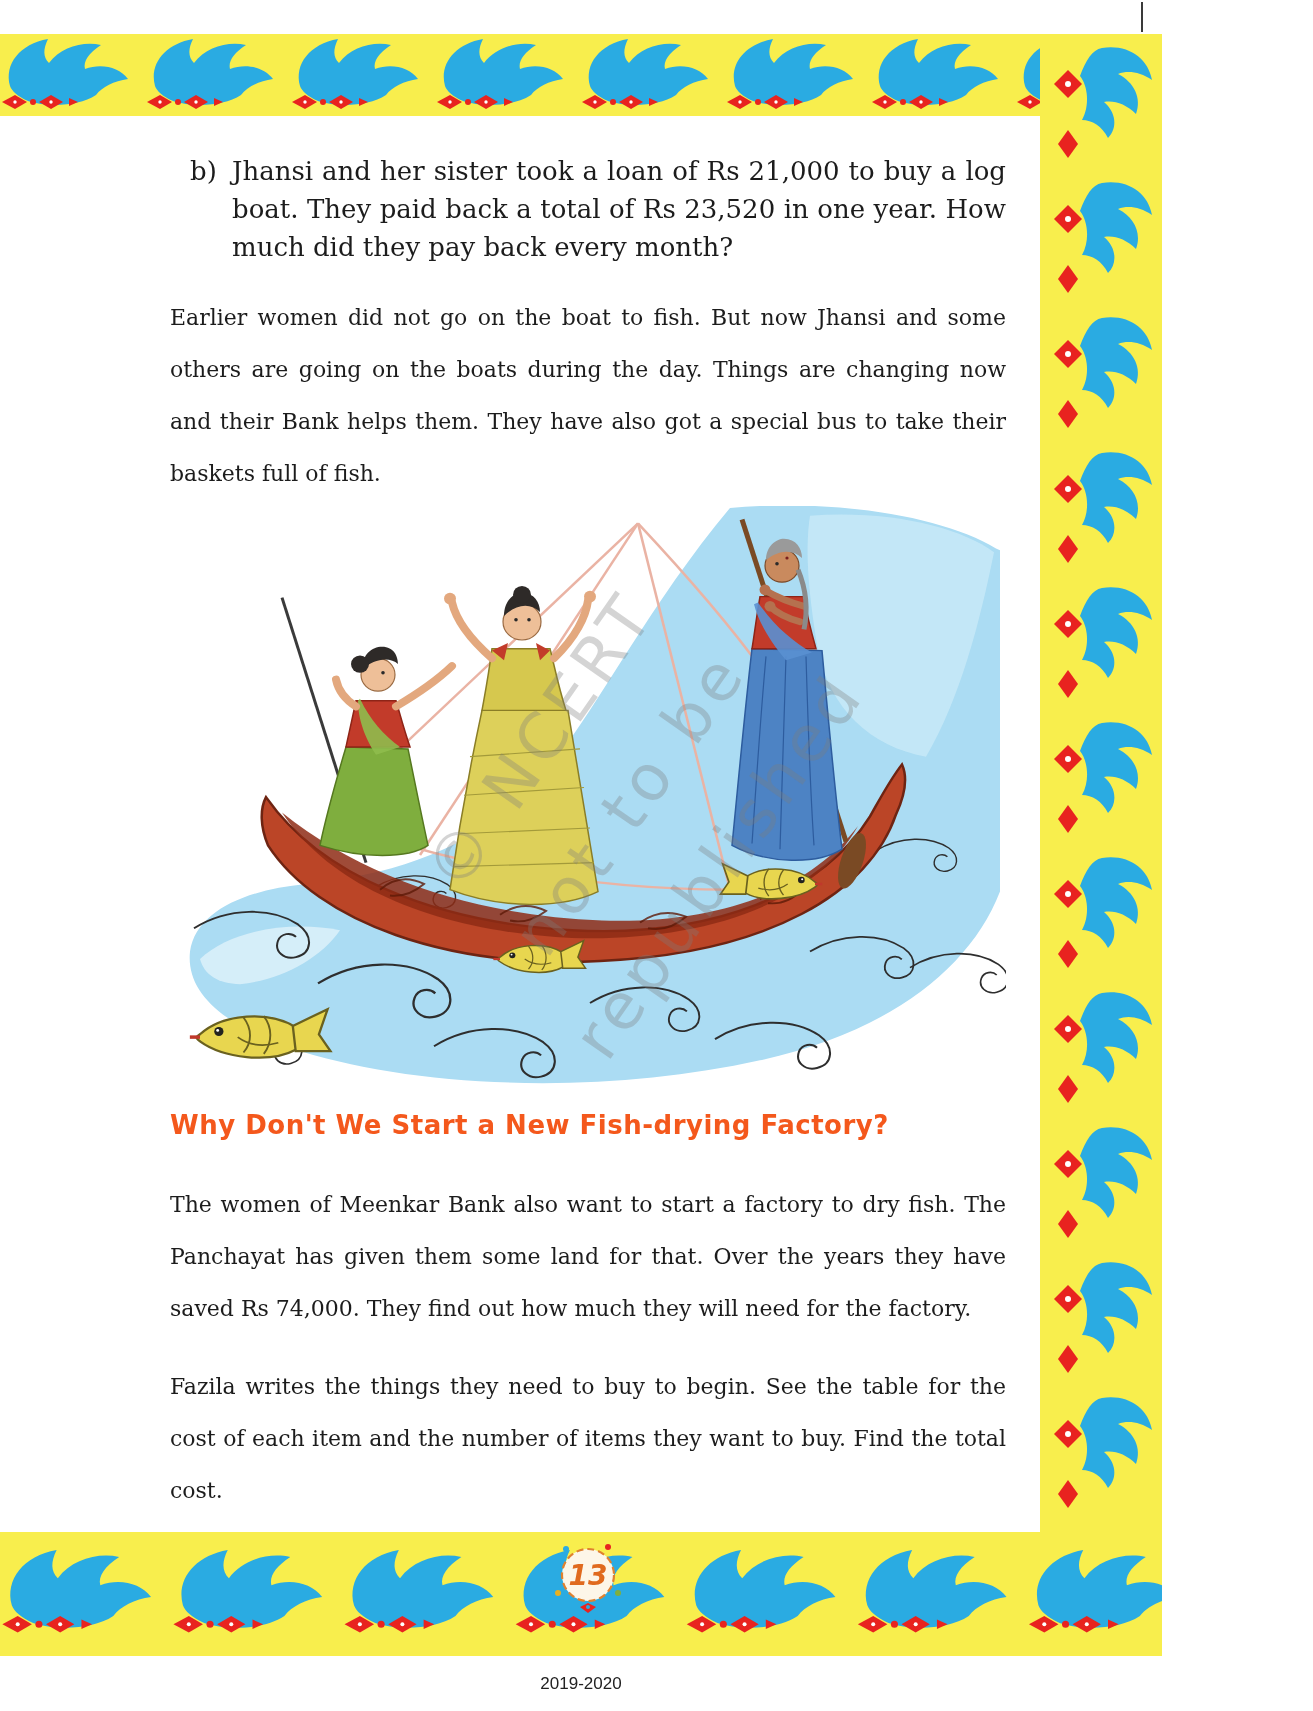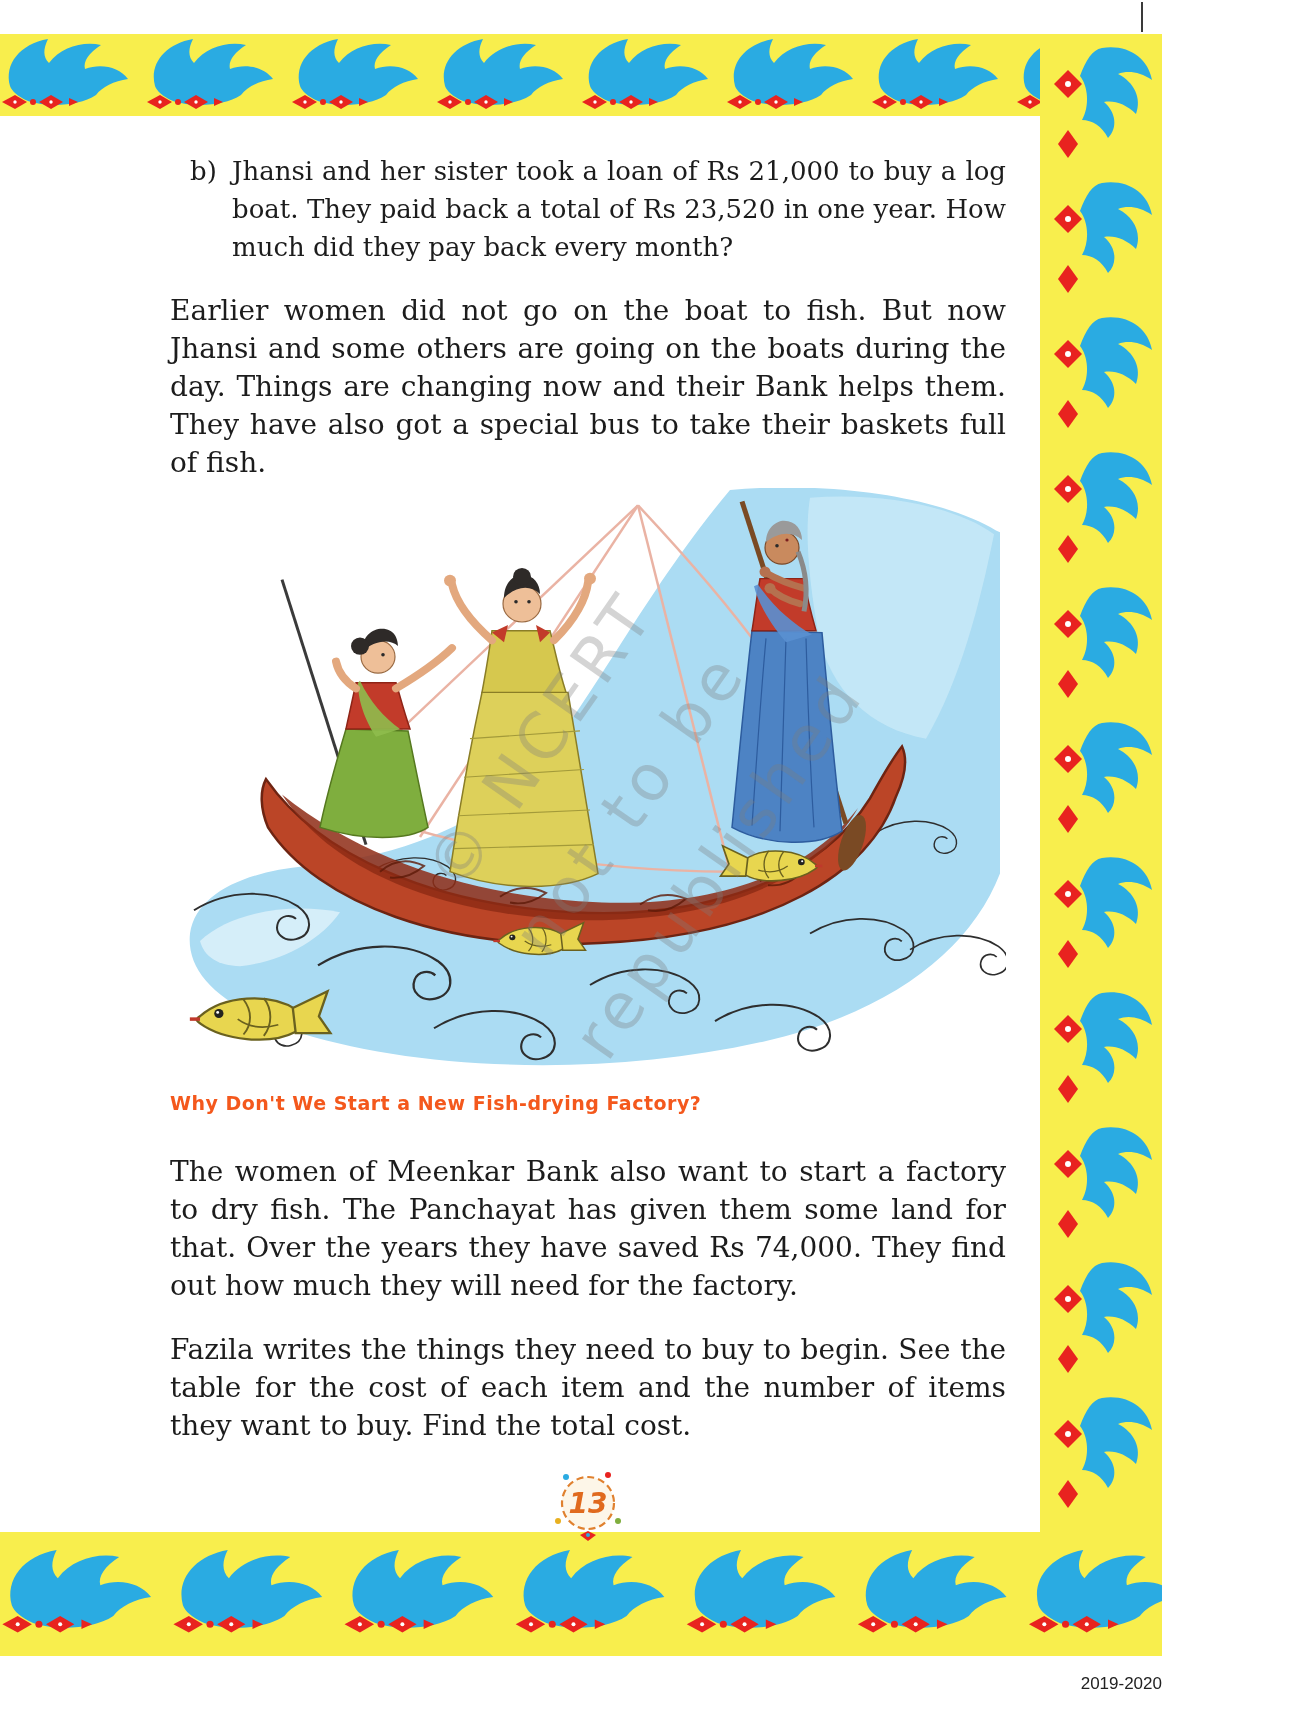--- a/index.html
+++ b/index.html
@@ -7,32 +7,32 @@
         font-family:"DejaVu Serif", serif;color:#1c1c1c;}
   .frame{position:absolute;background:#f8ee4d;}
   .frame-top{left:0;top:34px;width:1162px;height:82px;}
   .frame-right{left:1040px;top:34px;width:122px;height:1622px;}
   .frame-bottom{left:0;top:1532px;width:1162px;height:124px;}
   .frame svg{display:block;}
   .crop-mark{position:absolute;left:1141px;top:2px;width:2px;height:30px;background:#3a3a3a;}
   .content{position:absolute;left:170px;top:152px;width:836px;}
   .problem{position:relative;margin-left:20px;padding-left:42px;font-size:26px;line-height:38px;text-align:justify;}
   .plabel{position:absolute;left:0;top:0;}
-  .para{margin:26px 0 0 0;font-size:28px;line-height:38px;text-align:justify;}
+  .para{margin:26px 0 0 0;font-size:22px;line-height:52px;text-align:justify;}
   .illustration{display:block;margin:6px 0 0 0;width:836px;height:590px;}
   .heading{margin:14px 0 0 0;font-family:"DejaVu Sans", sans-serif;font-weight:bold;
-           font-size:19px;letter-spacing:0.5px;color:#f4581c;}
+           font-size:26px;letter-spacing:0.5px;color:#f4581c;}
   .p2{margin-top:39px;}
   .p3{}
   .badge{margin:18px auto 0 auto;width:84px;height:84px;}
   .watermark{position:absolute;left:240px;top:640px;width:780px;text-align:center;
              transform:rotate(-55deg);color:rgba(125,125,125,0.33);
              font-family:"DejaVu Sans", sans-serif;font-size:64px;letter-spacing:7px;
              line-height:1.7;pointer-events:none;}
-  .footer{position:absolute;left:0;top:1674px;width:1162px;text-align:right;
+  .footer{position:absolute;left:0;top:1674px;width:1162px;text-align:center;
           font-family:"Liberation Sans", sans-serif;font-size:17px;color:#222;}
 </style>
 </head>
 <body>
 
 <div class="page">
 
   <svg width="0" height="0" style="position:absolute" aria-hidden="true">
     <defs>
       <g id="tmot">

